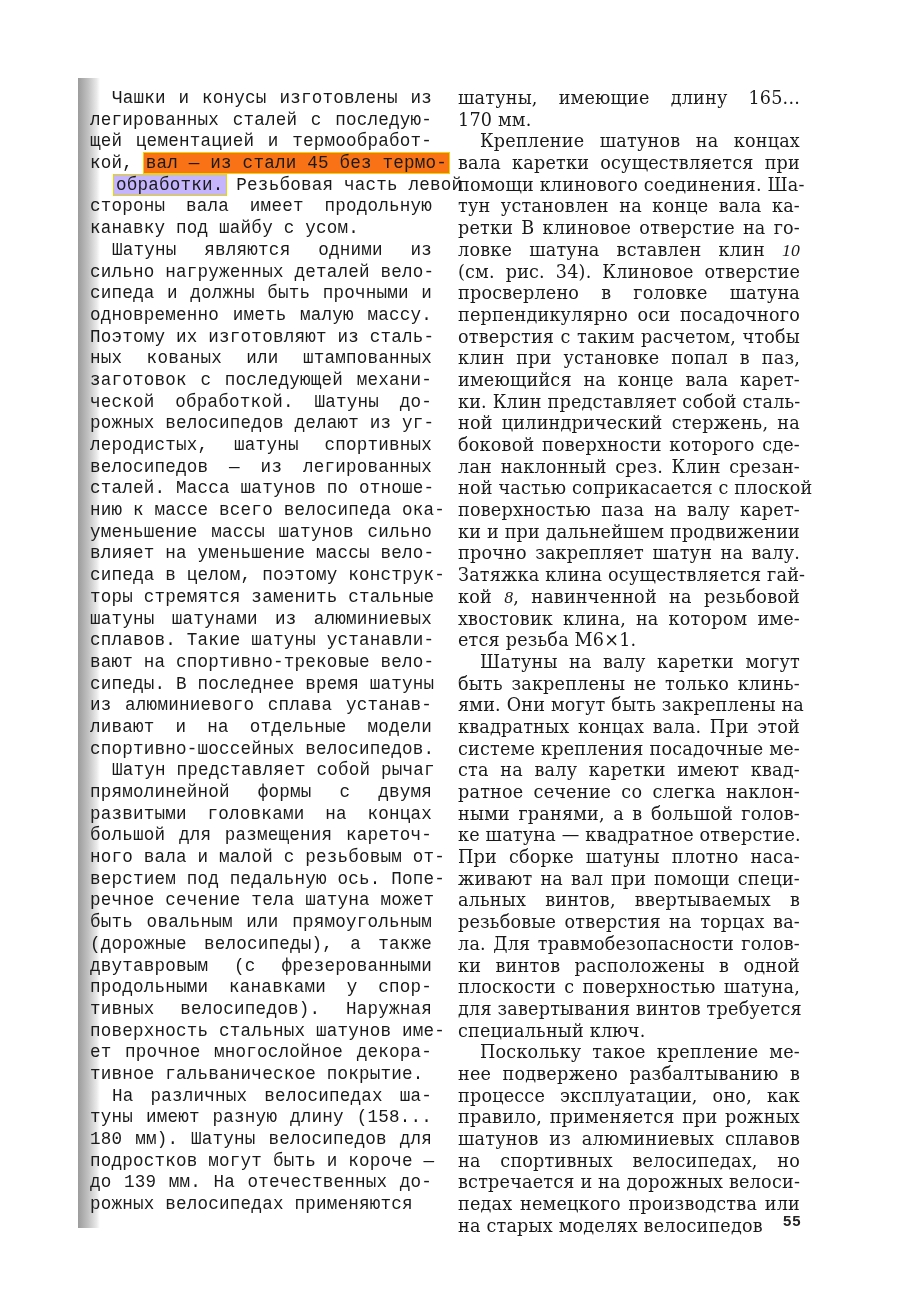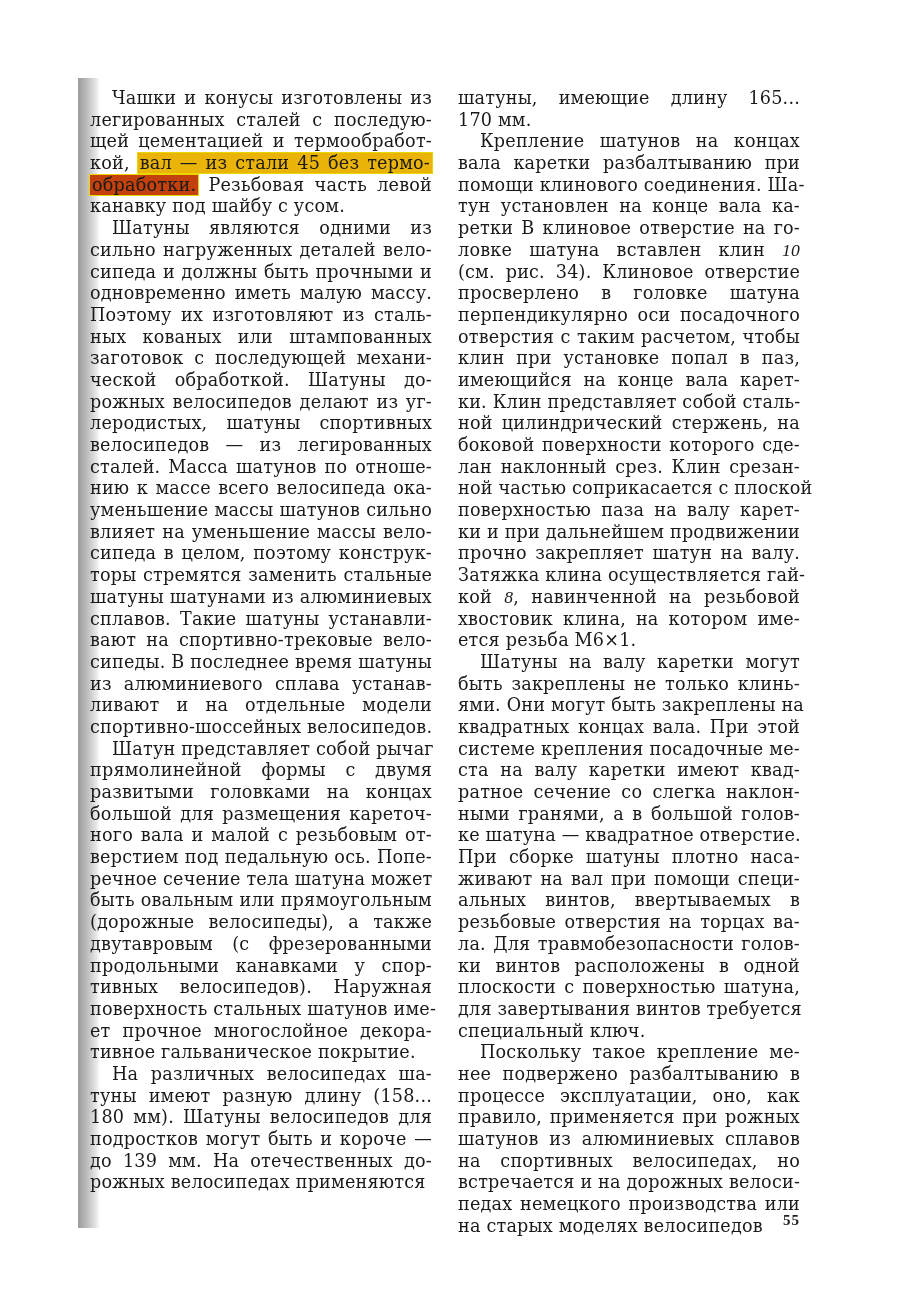--- a/index.html
+++ b/index.html
@@ -3,40 +3,41 @@
 <meta charset="utf-8">
 <style>
   html, body { margin:0; padding:0; background:#fff; }
   body { width:900px; height:1296px; position:relative; overflow:hidden;
          font-family:"DejaVu Serif","Liberation Serif",serif; color:#1a1a1a; }
   .gutter { position:absolute; left:78px; top:78px; width:22px; height:1150px;
             background:linear-gradient(to right,#8a8a8a 0%,#b5b5b5 45%,#e6e6e6 85%,#fff 100%);
             opacity:0.85; }
   .col { position:absolute; top:88px; width:342px; font-size:17.6px; line-height:21.7px;
          text-align:justify; letter-spacing:0.2px; }
-  .col.left { left:90px; }
+  .col.left { left:90px;font-family:Liberation Mono, monospace; }
   .col.right { left:458px; }
   .line { display:block; white-space:nowrap; text-align:justify; text-align-last:justify; height:21.7px; }
   .line.last { text-align-last:left; }
   .indent { padding-left:22px; }
   .hl { background:#ffff33; box-shadow:0 0 0 1px #e8d800; padding:0 2px; }
   .pagenum { position:absolute; left:783px; top:1212px; font-size:15px; font-weight:bold;
-             font-family:Liberation Serif, serif; color:#222; letter-spacing:1px; }
+             font-family:Liberation Sans, sans-serif; color:#222; letter-spacing:1px; }
   i { font-style:italic;font-family:Liberation Serif, serif; }
 </style>
 </head>
 <body>
 
 <div class="gutter"></div>
 <div class="col left">
     <span class="line indent">Чашки и конусы изготовлены из</span>
     <span class="line">легированных сталей с последую-</span>
     <span class="line">щей цементацией и термообработ-</span>
-    <span class="line">кой, <span class="hl" style="background: #eab308;">вал — из стали 45 без термо-</span></span>
-    <span class="line"><span class="hl" style="background: #c2410c;">обработки.</span> Резьбовая часть левой</span>
+    <span class="line">кой, <span class="hl" style="background: #f97316;">вал — из стали 45 без термо-</span></span>
+    <span class="line"><span class="hl" style="background: #c4b5fd; margin-left: 24px;">обработки.</span> Резьбовая часть левой</span>
+    <span class="line">стороны вала имеет продольную</span>
     <span class="line last">канавку под шайбу с усом.</span>
     <span class="line indent">Шатуны являются одними из</span>
     <span class="line">сильно нагруженных деталей вело-</span>
     <span class="line">сипеда и должны быть прочными и</span>
     <span class="line">одновременно иметь малую массу.</span>
     <span class="line">Поэтому их изготовляют из сталь-</span>
     <span class="line">ных кованых или штампованных</span>
     <span class="line">заготовок с последующей механи-</span>
     <span class="line">ческой обработкой. Шатуны до-</span>
     <span class="line">рожных велосипедов делают из уг-</span>
@@ -74,21 +75,21 @@
     <span class="line">туны имеют разную длину (158...</span>
     <span class="line">180 мм). Шатуны велосипедов для</span>
     <span class="line">подростков могут быть и короче —</span>
     <span class="line">до 139 мм. На отечественных до-</span>
     <span class="line last">рожных велосипедах применяются</span>
   </div>
 <div class="col right">
     <span class="line">шатуны, имеющие длину 165...</span>
     <span class="line last">170 мм.</span>
     <span class="line indent">Крепление шатунов на концах</span>
-    <span class="line">вала каретки разбалтыванию при</span>
+    <span class="line">вала каретки осуществляется при</span>
     <span class="line">помощи клинового соединения. Ша-</span>
     <span class="line">тун установлен на конце вала ка-</span>
     <span class="line">ретки В клиновое отверстие на го-</span>
     <span class="line">ловке шатуна вставлен клин <i>10</i></span>
     <span class="line">(см. рис. 34). Клиновое отверстие</span>
     <span class="line">просверлено в головке шатуна</span>
     <span class="line">перпендикулярно оси посадочного</span>
     <span class="line">отверстия с таким расчетом, чтобы</span>
     <span class="line">клин при установке попал в паз,</span>
     <span class="line">имеющийся на конце вала карет-</span>

